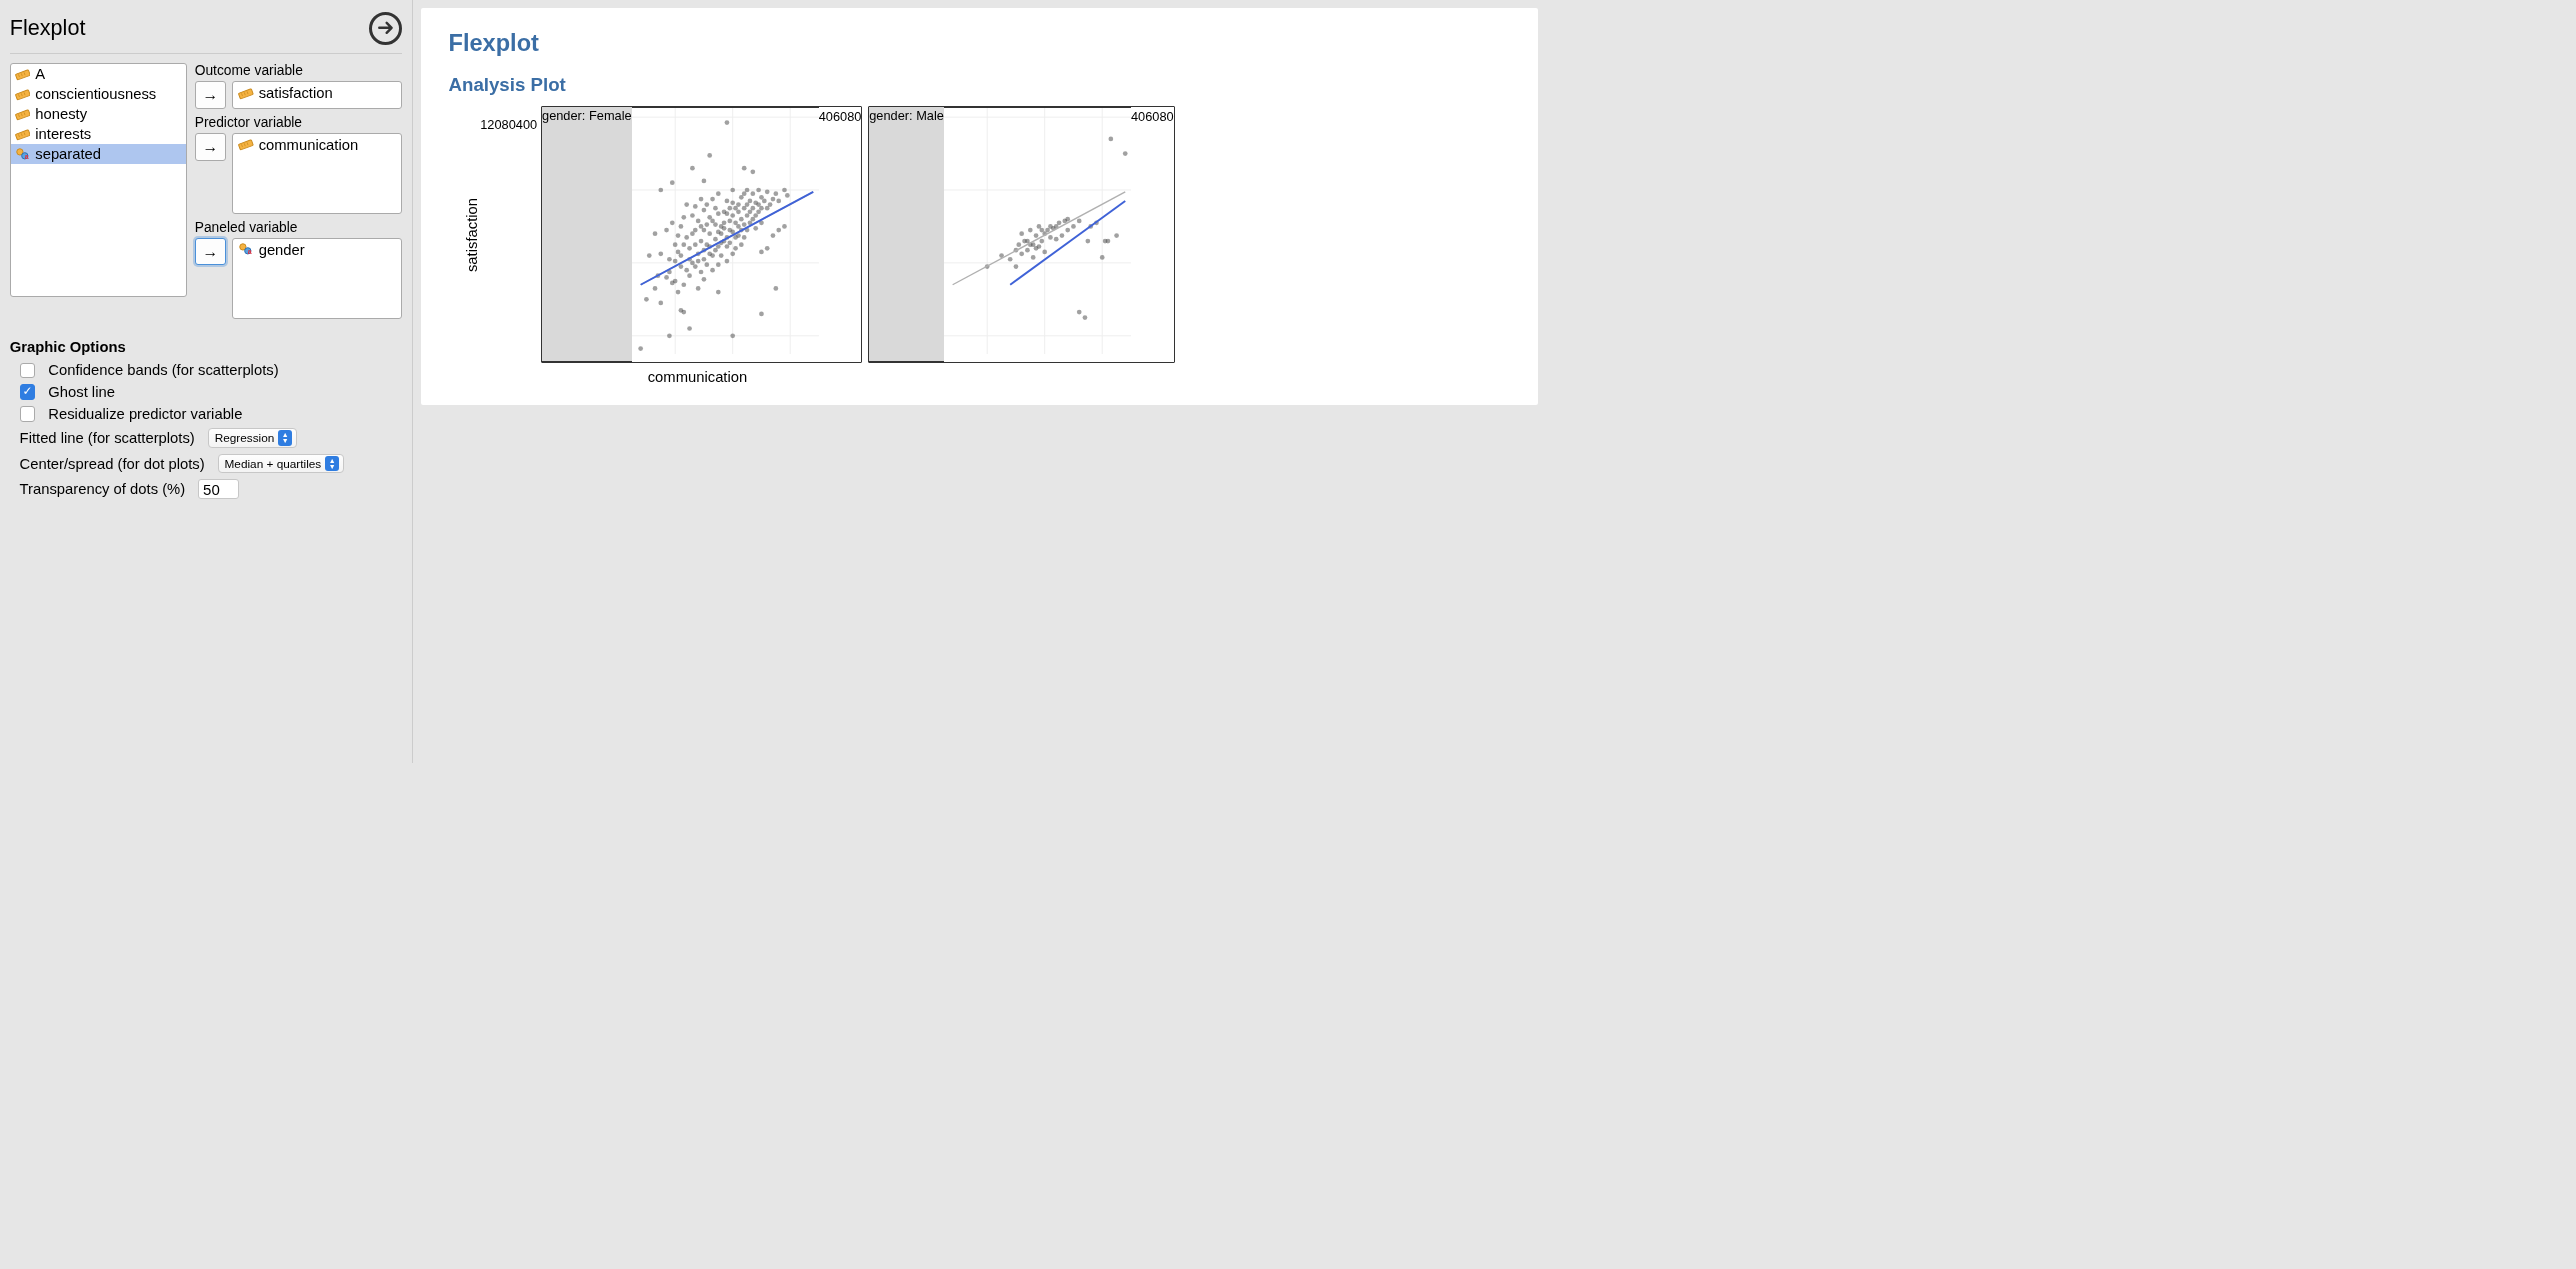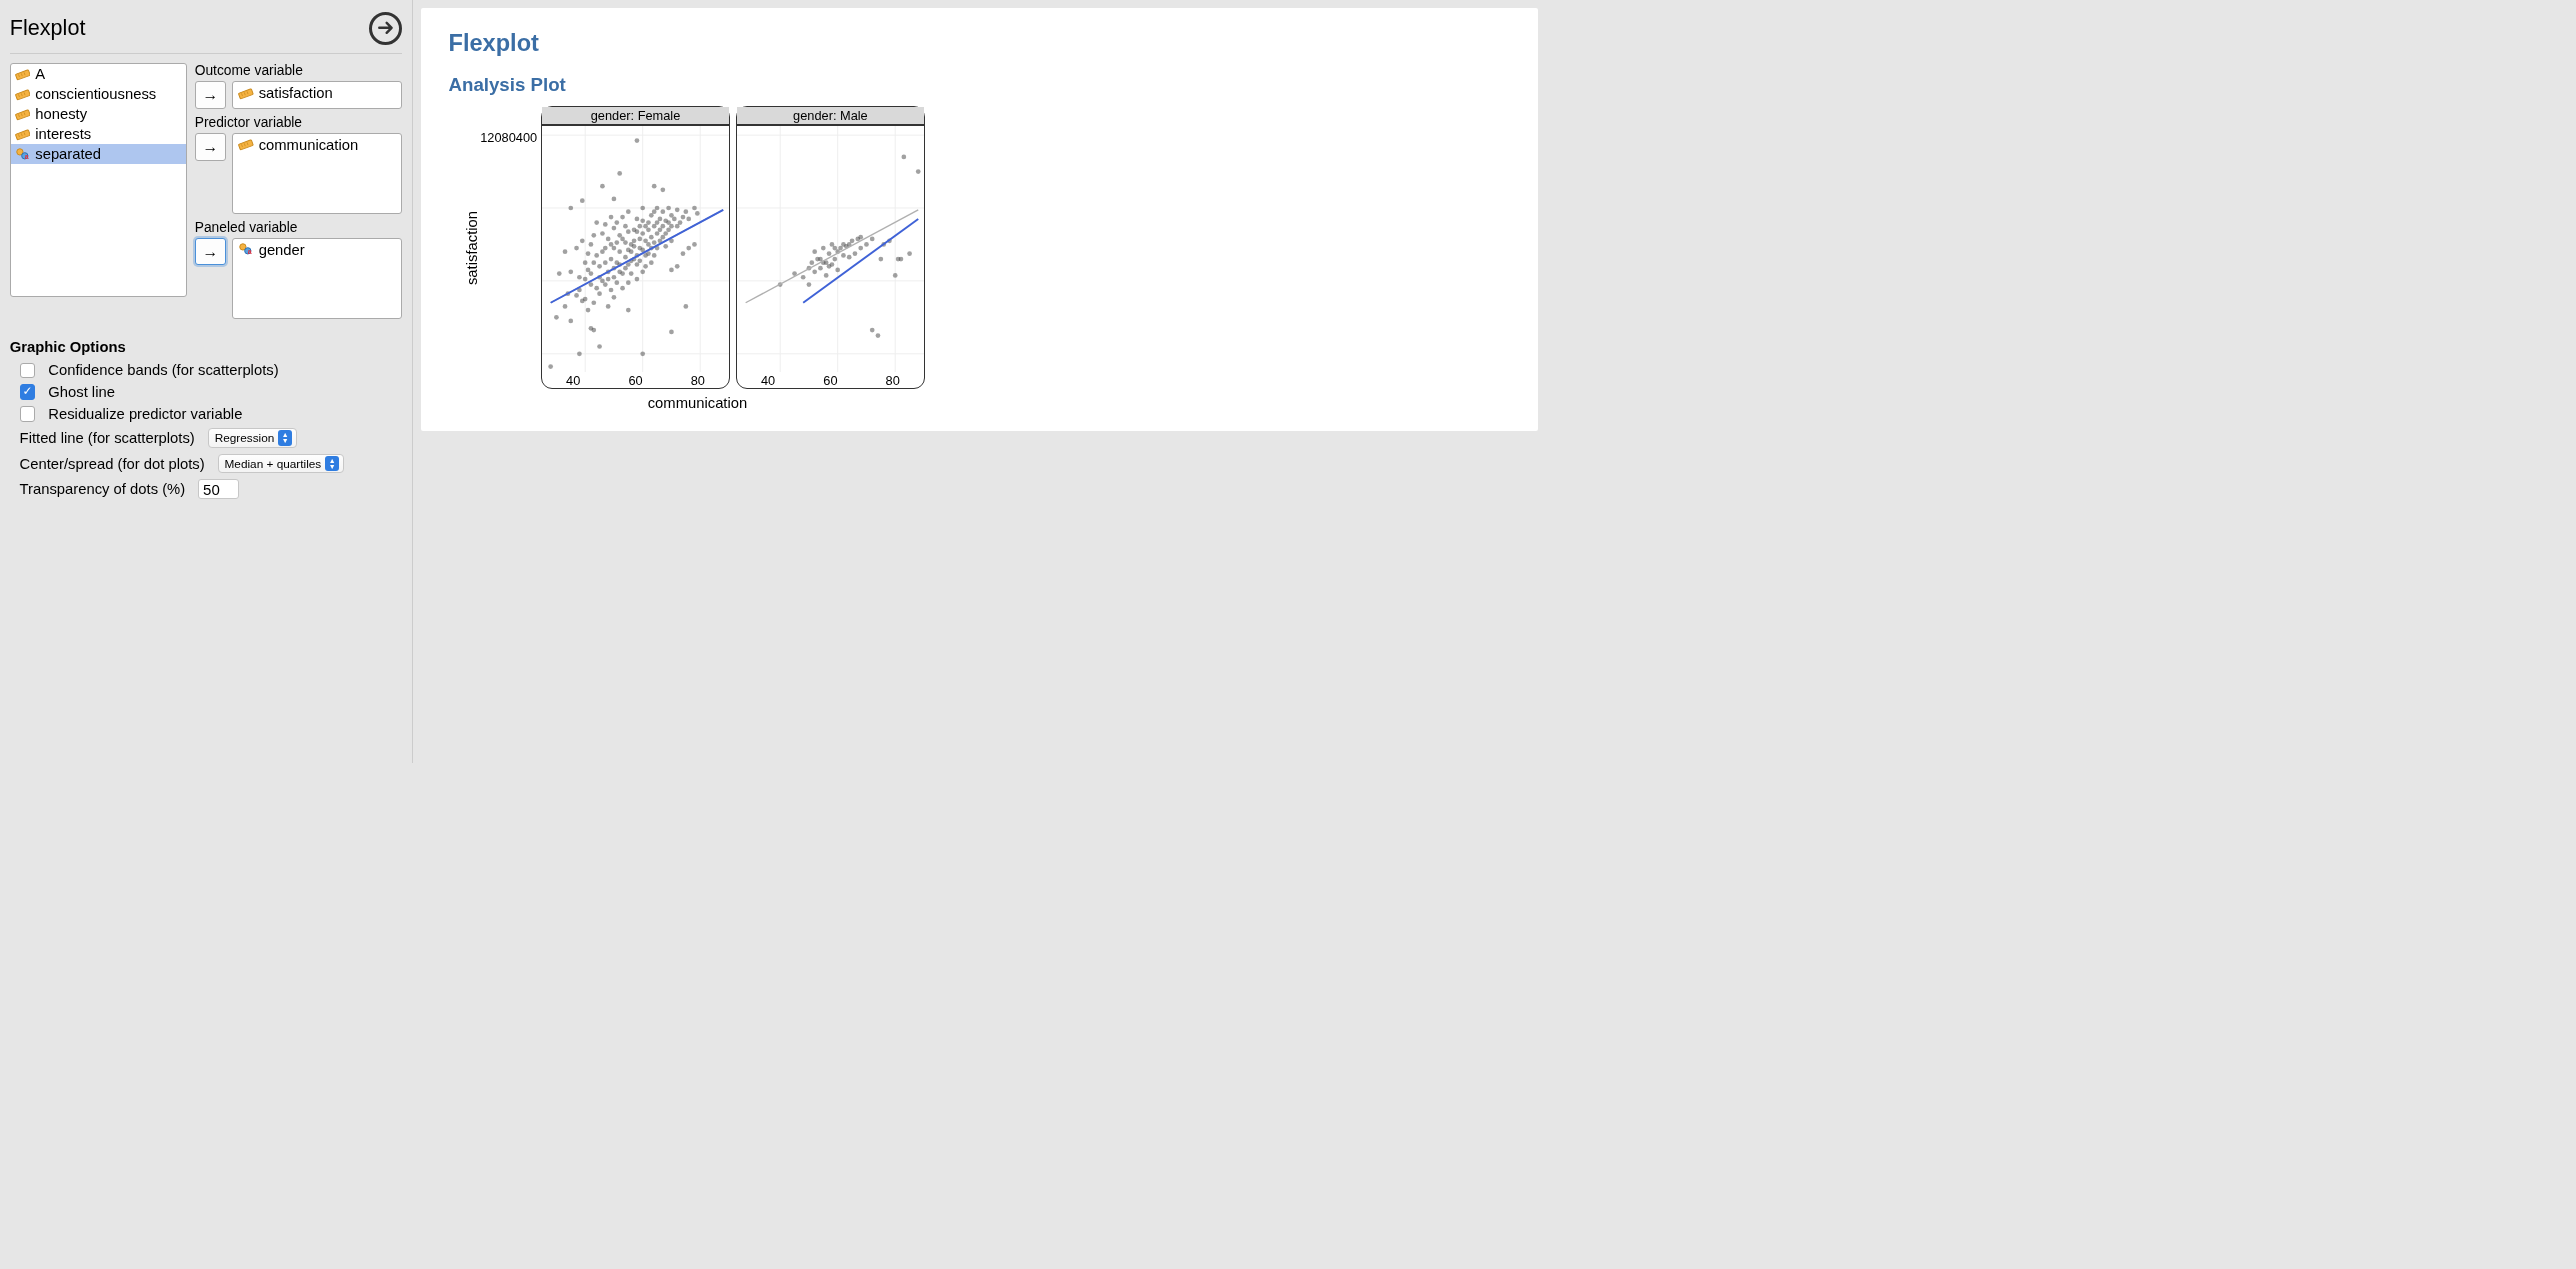--- a/index.html
+++ b/index.html
@@ -196,22 +196,22 @@
     display: flex; flex-direction: row;
     justify-content: space-between;
     height: 246px;
     font-size: 12.8px;
     text-align: right;
     padding-right: 3.9px;
     margin-top: 11px;
   }
   .facet {
     border: 1px solid #333;
-    border-radius: 11px;
-    display: flex; flex-direction: column;
+    border-radius: 1px;
+    display: flex; flex-direction: row;
   }
   .facet + .facet { margin-left: 5.9px; }
   .facet-header {
     background: #d9d9d9;
     border-bottom: 1px solid #333;
     text-align: center;
     font-size: 12.8px;
     padding: 1px 0;
   }
   .facet-body {

